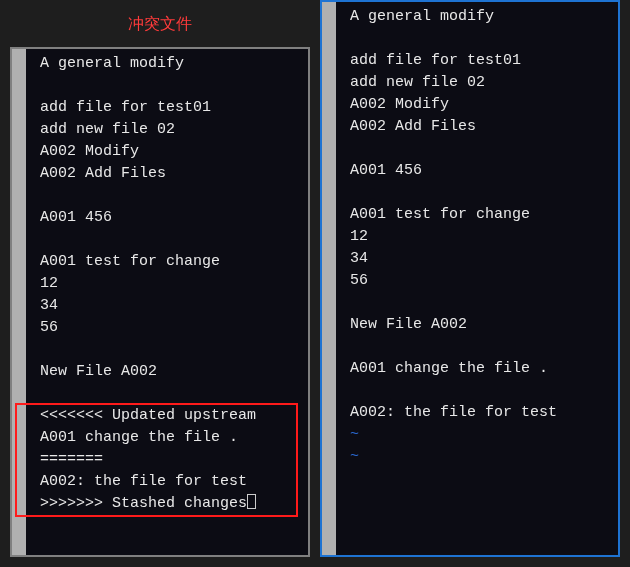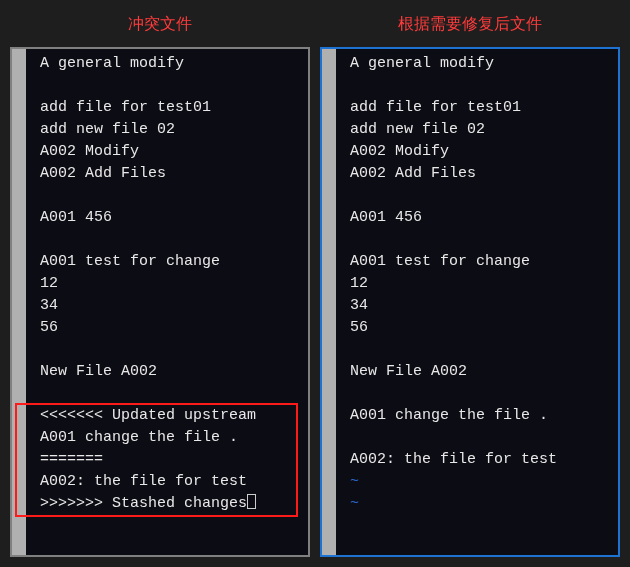--- a/index.html
+++ b/index.html
@@ -105,21 +105,20 @@
 &lt;&lt;&lt;&lt;&lt;&lt;&lt; Updated upstream
 A001 change the file .
 =======
 A002: the file for test
 &gt;&gt;&gt;&gt;&gt;&gt;&gt; Stashed changes<span class="cursor-box"></span></div>
       <div class="conflict-box" id="conflict-box" style="left: 3px; right: 10px; top: 354px; height: 114px;"></div>
     </div>
   </div>
 
   <div class="col">
-    <div class="title">根据需要修复后文件</div>
     <div class="editor right">
       <div class="gutter"></div>
       <div class="code" id="right-code">A general modify
 
 add file for test01
 add new file 02
 A002 Modify
 A002 Add Files
 
 A001 456

